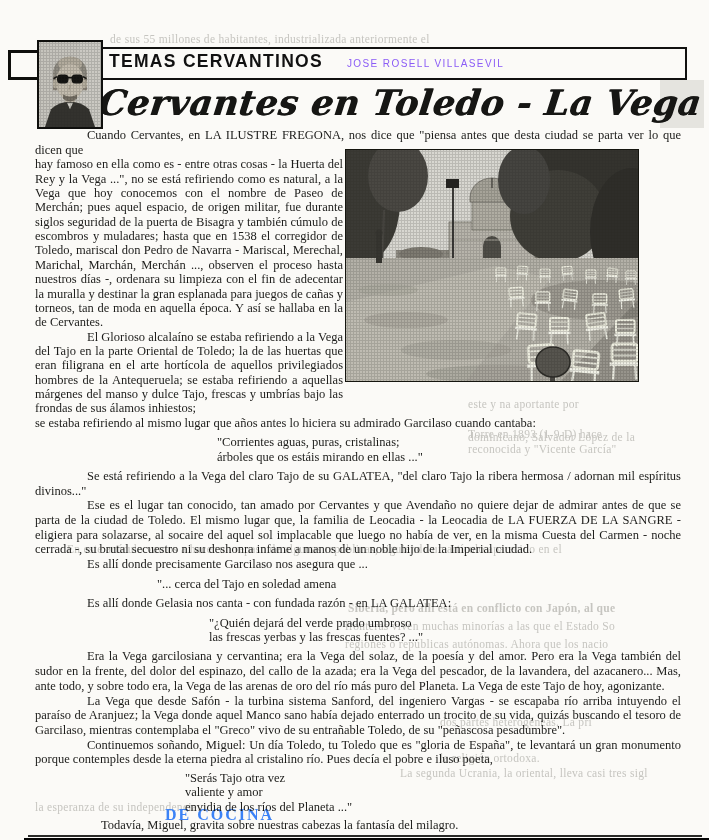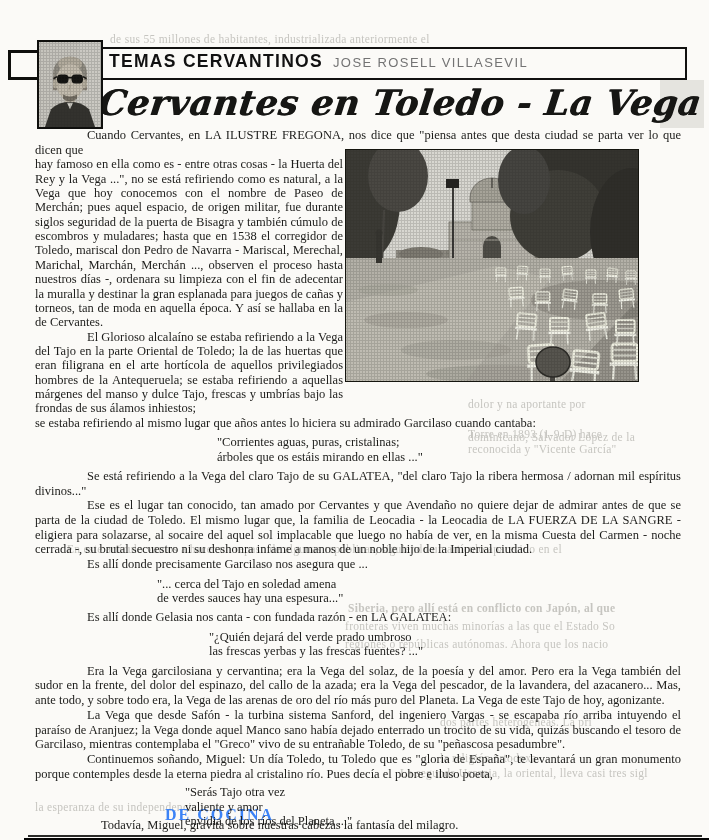--- a/index.html
+++ b/index.html
@@ -9,24 +9,24 @@
   .header-tab{position:absolute;left:8px;top:50px;width:36px;height:24px;
               border:3px solid #0f0f0d;background:#fbfaf7;}
   .portrait{position:absolute;left:37px;top:40px;width:62px;height:85px;
             border:2px solid #0f0f0d;background:#fff;z-index:3;}
   .portrait svg{display:block;width:100%;height:100%;}
   .banner-rule{position:absolute;background:#111110;}
   .banner-rule.top{left:101px;top:47px;width:586px;height:2px;}
   .banner-rule.bottom{left:101px;top:78px;width:586px;height:2px;}
   .banner-rule.end{left:685px;top:47px;width:2px;height:33px;}
   .banner-text{position:absolute;left:109px;top:51px;height:26px;display:flex;
-               align-items:baseline;gap:10px;font-family:"Liberation Sans",sans-serif;
+               align-items:baseline;gap:24px;font-family:"Liberation Sans",sans-serif;
                white-space:nowrap;z-index:2;}
   .section-title{font-size:17.5px;font-weight:700;letter-spacing:1.3px;color:#111;}
-  .author-name{font-size:13px;font-weight:400;letter-spacing:1.4px;color:#737373;}
+  .author-name{font-size:10px;font-weight:400;letter-spacing:1.4px;color:#8b5cf6;}
   .article-title{position:absolute;left:99px;top:82px;width:590px;z-index:2;
                  font-family:"DejaVu Serif",serif;font-style:italic;font-weight:700;
                  font-size:35px;letter-spacing:.5px;white-space:nowrap;color:#161614;
                  transform:skewX(-7deg);text-shadow:.6px 0 0 #161614;}
   .ghost-box{position:absolute;left:660px;top:80px;width:44px;height:48px;
              background:#dddcd7;opacity:.75;}
   
   .article{position:absolute;left:35px;top:128px;width:646px;z-index:2;
            font-size:12.5px;line-height:14.7px;text-align:justify;}
   .para{margin:0;}
@@ -65,21 +65,21 @@
   .g11{left:400px;top:767px;}
   .g12{left:35px;top:801px;}
   .g13{left:165px;top:806px;font-size:16px;letter-spacing:2px;font-weight:700;color:#3b82f6;}
 </style>
 </head>
 <body>
 
 <div class="page">
 
   <span class="ghost g0">de sus 55 millones de habitantes, industrializada anteriormente el</span>
-  <span class="ghost g1">dolor y na aportante por</span>
+  <span class="ghost g1">este y na aportante por</span>
   <span class="ghost g2">dominicano, Salvador López de la</span>
   <span class="ghost g3">Torre en 1893 (1-9-D) hace</span>
   <span class="ghost g4">reconocida y "Vicente García"</span>
   <span class="ghost g5">En este artículo vamos a hacer un repaso de algunas repúblicas, siguiendo un artículo aparecido en el</span>
   <span class="ghost g6">Siberia, pero allí está en conflicto con Japón, al que</span>
   <span class="ghost g7">fronteras viven muchas minorías a las que el Estado So</span>
   <span class="ghost g8">regiones o repúblicas autónomas. Ahora que los nacio</span>
   <span class="ghost g9">dos partes heterogéneas. La pri</span>
   <span class="ghost g10">la religión ortodoxa.</span>
   <span class="ghost g11">La segunda Ucrania, la oriental, lleva casi tres sigl</span>
@@ -226,21 +226,20 @@
       <div>"Corrientes aguas, puras, cristalinas;</div>
       <div>árboles que os estáis mirando en ellas ..."</div>
     </div>
 
     <p class="para indent">Se está refiriendo a la Vega del claro Tajo de su GALATEA, "del claro Tajo la ribera hermosa / adornan mil espíritus divinos..."</p>
     <p class="para indent">Ese es el lugar tan conocido, tan amado por Cervantes y que Avendaño no quiere dejar de admirar antes de que se parta de la ciudad de Toledo. El mismo lugar que, la familia de Leocadia - la Leocadia de LA FUERZA DE LA SANGRE - eligiera para solazarse, al socaire del aquel sol implacable que luego no había de ver, en la misma Cuesta del Carmen - noche cerrada -, su brutal secuestro ni su deshonra infame a manos de un noble hijo de la Imperial ciudad.</p>
     <p class="para indent">Es allí donde precisamente Garcilaso nos asegura que ...</p>
 
     <div class="verse v2">
       <div>"... cerca del Tajo en soledad amena</div>
-      <div>de verdes sauces hay una espesura..."</div>
     </div>
 
     <p class="para indent">Es allí donde Gelasia nos canta - con fundada razón - en LA GALATEA:</p>
 
     <div class="verse v3">
       <div>"¿Quién dejará del verde prado umbroso</div>
       <div>las frescas yerbas y las frescas fuentes? ..."</div>
     </div>
 
     <p class="para indent">Era la Vega garcilosiana y cervantina; era la Vega del solaz, de la poesía y del amor. Pero era la Vega también del sudor en la frente, del dolor del espinazo, del callo de la azada; era la Vega del pescador, de la lavandera, del azacanero... Mas, ante todo, y sobre todo era, la Vega de las arenas de oro del río más puro del Planeta. La Vega de este Tajo de hoy, agonizante.</p>

